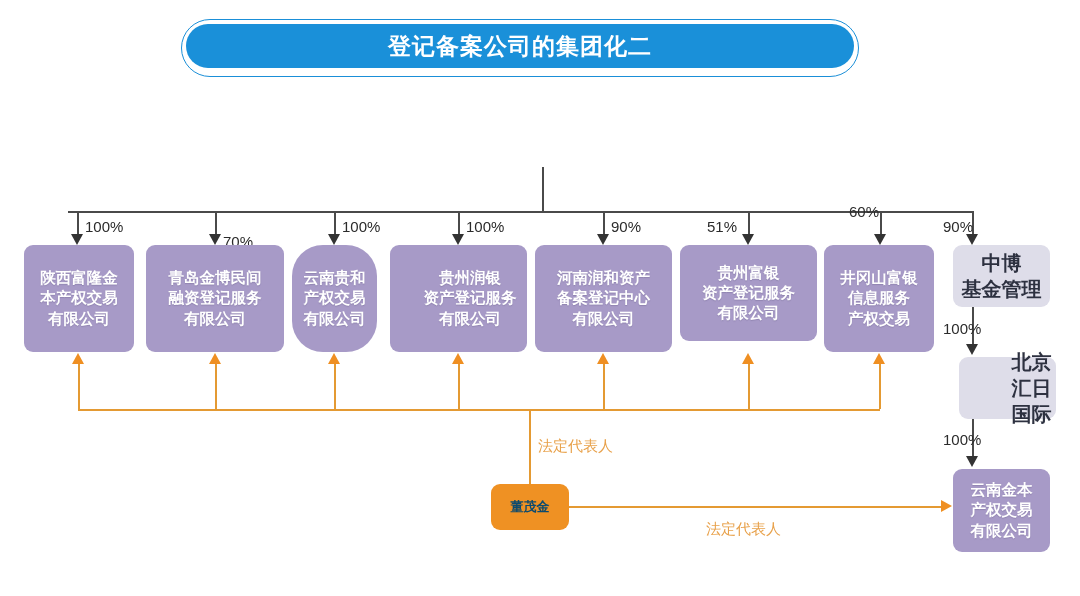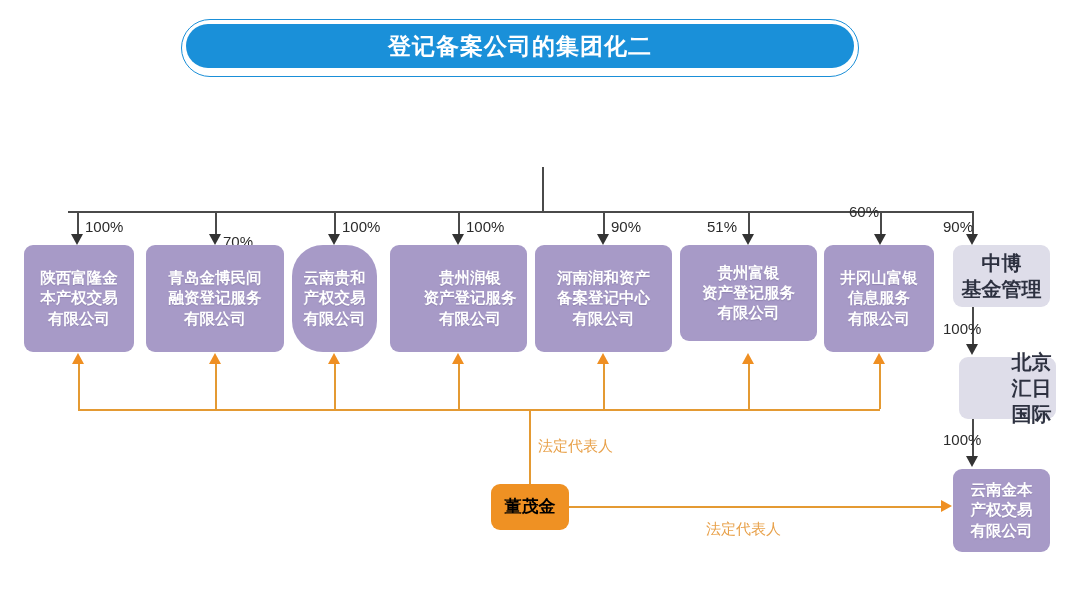--- a/index.html
+++ b/index.html
@@ -38,21 +38,21 @@
     background:#cfe8f5;color:#2d3a4a;font-size:16px;font-weight:bold;
   }
   .node-purple{
     background:#a79ac7;color:#ffffff;font-size:15.5px;font-weight:bold;
     text-shadow:0 1px 1px rgba(80,70,110,.25);
   }
   .node-gray{
     background:#dedde9;color:#2d3140;font-size:20px;font-weight:bold;
   }
   .node-orange{
-    background:#ef9123;color:#000000;font-size:17px;font-weight:bold;
+    background:#ef9123;color:#0c4a6e;font-size:13px;font-weight:bold;
   }
 
   
   .ln{position:absolute;background:#4a4a4a;}
   .lnv{width:1.6px;}
   .lnh{height:1.6px;}
   .arrow-d{
     position:absolute;width:0;height:0;
     border-left:6.5px solid transparent;border-right:6.5px solid transparent;
     border-top:11px solid #333333;
@@ -134,21 +134,21 @@
 资产登记服务
 有限公司</div>
   <div class="node node-purple" style="left:535px;top:245px;width:137px;height:107px;">河南润和资产
 备案登记中心
 有限公司</div>
   <div class="node node-purple" style="left:680px;top:245px;width:137px;height:96px;">贵州富银
 资产登记服务
 有限公司</div>
   <div class="node node-purple" style="left:824px;top:245px;width:110px;height:107px;">井冈山富银
 信息服务
-有限公司</div>
+产权交易</div>
 
   <div class="node node-gray" style="left:953px;top:245px;width:97px;height:62px;">中博
 基金管理</div>
 
   <div class="ln lnv" style="left:972px;top:307px;height:39px;"></div>
   <div class="arrow-d" style="left:966px;top:344px;"></div>
   <div class="pct" style="left:943px;top:321px;">100%</div>
 
   <div class="node node-gray" style="left:959px;top:357px;width:97px;height:62px;padding-left:48px;">北京
 汇日国际</div>

